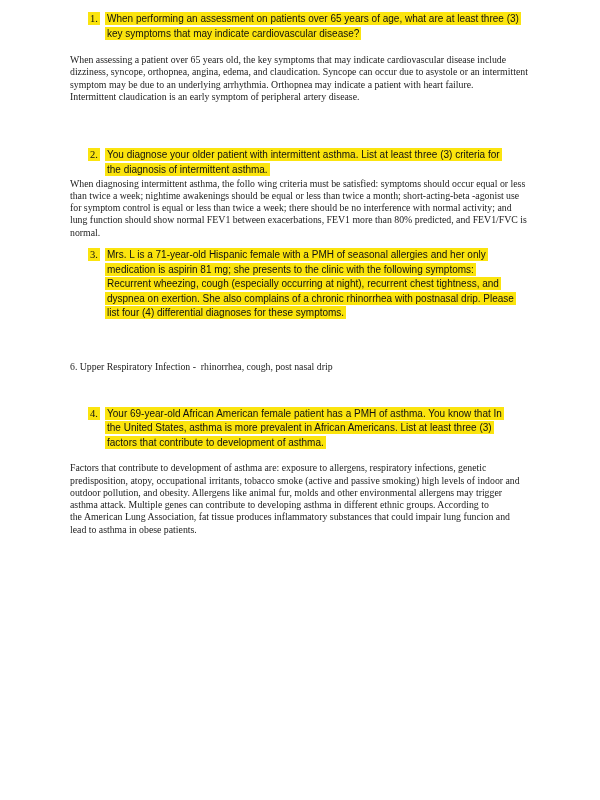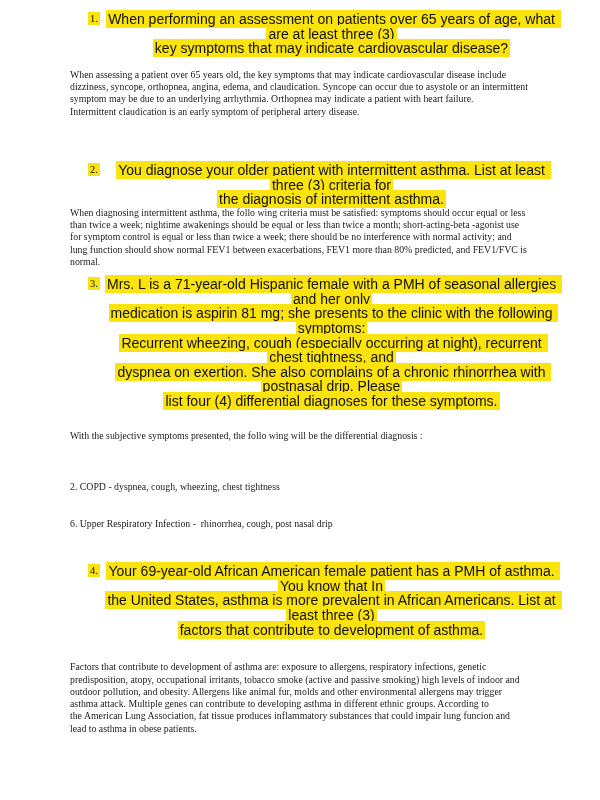--- a/index.html
+++ b/index.html
@@ -33,25 +33,24 @@
   .q-num {
     flex: 0 0 17px;
     font-family: "Liberation Serif", serif;
     font-size: 10.5px;
     line-height: 14.6px;
     color: #101010;
   }
   .q-text {
     flex: 1 1 auto;
     font-family: "Liberation Sans", sans-serif;
-    font-size: 14px;
+    font-size: 10px;
     line-height: 14.6px;
     color: #101010;
     white-space: pre-wrap;
-    text-align: center;
   }
   .hl {
     background: var(--hl);
     padding: 1px 2px;
     -webkit-box-decoration-break: clone;
     box-decoration-break: clone;
   }
 
   .answer {
     margin-left: 70px;
@@ -64,21 +63,21 @@
   }
 
   .q1 { margin-top: 12px; }
   .a1 { margin-top: 13px; }
   .q2 { margin-top: 45px; }
   .a2 { }
   .q3 { margin-top: 9px; }
   .a3-intro { margin-top: 21px; }
   .a3-list { margin-top: 15px; }
   .q4 { margin-top: 9px; }
-  .a4 { margin-top: 24px; }
+  .a4 { margin-top: 12px; }
 </style>
 </head>
 <body>
 
 <div class="page">
 
 
   <div class="question q1">
     <span class="q-num"><span class="hl">1.</span></span>
     <div class="q-text"><span class="hl">When performing an assessment on patients over 65 years of age, what are at least three (3)
@@ -104,23 +103,21 @@
 
   <div class="question q3">
     <span class="q-num"><span class="hl">3.</span></span>
     <div class="q-text"><span class="hl">Mrs. L is a 71-year-old Hispanic female with a PMH of seasonal allergies and her only
 medication is aspirin 81 mg; she presents to the clinic with the following symptoms:
 Recurrent wheezing, cough (especially occurring at night), recurrent chest tightness, and
 dyspnea on exertion. She also complains of a chronic rhinorrhea with postnasal drip. Please
 list four (4) differential diagnoses for these symptoms.</span></div>
   </div>
 
-  <div class="answer a3-intro">With the subjective symptoms presented, the follo wing will be the differential diagnosis :</div>
   <div class="answer a3-list">
-    <div>2. COPD - dyspnea, cough, wheezing, chest tightness</div>
     <div>6. Upper Respiratory Infection -  rhinorrhea, cough, post nasal drip</div>
   </div>
 
   <div class="question q4">
     <span class="q-num"><span class="hl">4.</span></span>
     <div class="q-text"><span class="hl">Your 69-year-old African American female patient has a PMH of asthma. You know that In
 the United States, asthma is more prevalent in African Americans. List at least three (3)
 factors that contribute to development of asthma.</span></div>
   </div>
 

